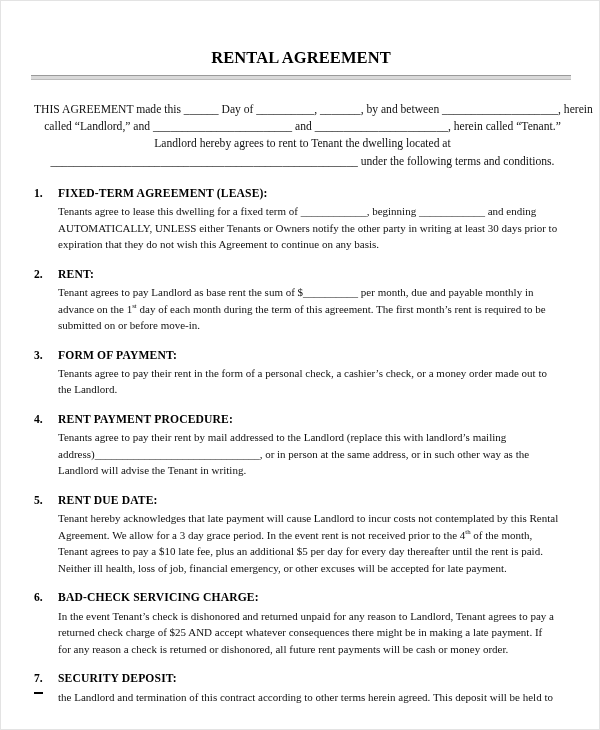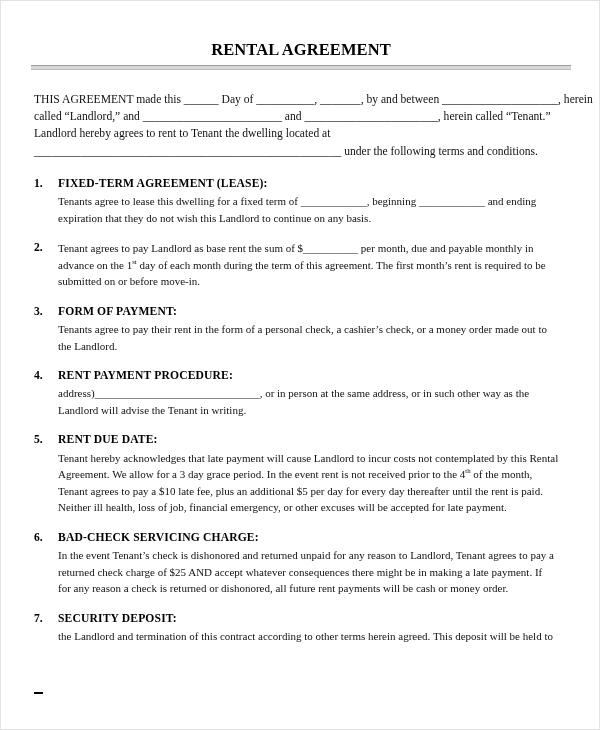--- a/index.html
+++ b/index.html
@@ -33,21 +33,21 @@
   }
 
   
   .title {
     text-align: center;
     font-family: "Liberation Serif", "DejaVu Serif", serif;
     font-weight: bold;
     font-size: 16.5px;
     letter-spacing: 0.1px;
     color: #000000;
-    margin: 0;
+    margin: 8px;
     padding-top: 40px;
     line-height: 1.1;
   }
 
   .title-rule {
     margin: 6px 30px 0 30px;
     height: 3px;
     border: 0;
     border-top: 1px solid #9a9a9a;
     border-bottom: 1px solid #bcbcbc;
@@ -55,21 +55,21 @@
   }
 
   
   .intro {
     margin: 21px 30px 0 33px;
     font-size: 11.6px;
     line-height: 1.48;
     color: #111111;
     text-align: left;
   }
-  .intro .ln { display: block; white-space: nowrap; }
+  .intro .ln { display: block; white-space: nowrap; text-align: center; }
 
   
   .sections {
     margin: 15px 0 0 0;
   }
   .section {
     display: flex;
     align-items: flex-start;
     margin: 0 28px 0 33px;
     padding-bottom: 13px;
@@ -138,27 +138,29 @@
         <span class="ln">_____________________________________________________ under the following terms and conditions.</span>
       </div>
 
     <div class="sections">
         <div class="section">
           <div class="sec-num">1.</div>
           <div class="sec-body">
             <div class="sec-head">FIXED-TERM AGREEMENT (LEASE):</div>
             <div class="sec-text">
               <span class="ln">Tenants agree to lease this dwelling for a fixed term of ____________, beginning ____________ and ending</span>
-              <span class="ln">expiration that they do not wish this Landlord to continue on any basis.</span>
+              <span class="ln">AUTOMATICALLY, UNLESS either Tenants or Owners notify the other party in writing at least 30 days prior to</span>
+              <span class="ln">expiration that they do not wish this Agreement to continue on any basis.</span>
             </div>
           </div>
         </div>
         <div class="section">
           <div class="sec-num">2.</div>
           <div class="sec-body">
+            <div class="sec-head">RENT:</div>
             <div class="sec-text">
               <span class="ln">Tenant agrees to pay Landlord as base rent the sum of $__________ per month, due and payable monthly in</span>
               <span class="ln">advance on the 1<sup>st</sup> day of each month during the term of this agreement.  The first month’s rent is required to be</span>
               <span class="ln">submitted on or before move-in.</span>
             </div>
           </div>
         </div>
         <div class="section">
           <div class="sec-num">3.</div>
           <div class="sec-body">
@@ -167,20 +169,21 @@
               <span class="ln">Tenants agree to pay their rent in the form of a personal check, a cashier’s check, or a money order made out to</span>
               <span class="ln">the Landlord.</span>
             </div>
           </div>
         </div>
         <div class="section">
           <div class="sec-num">4.</div>
           <div class="sec-body">
             <div class="sec-head">RENT PAYMENT PROCEDURE:</div>
             <div class="sec-text">
+              <span class="ln">Tenants agree to pay their rent by mail addressed to the Landlord (replace this with landlord’s mailing</span>
               <span class="ln">address)______________________________, or in person at the same address, or in such other way as the</span>
               <span class="ln">Landlord will advise the Tenant in writing.</span>
             </div>
           </div>
         </div>
         <div class="section">
           <div class="sec-num">5.</div>
           <div class="sec-body">
             <div class="sec-head">RENT DUE DATE:</div>
             <div class="sec-text">

